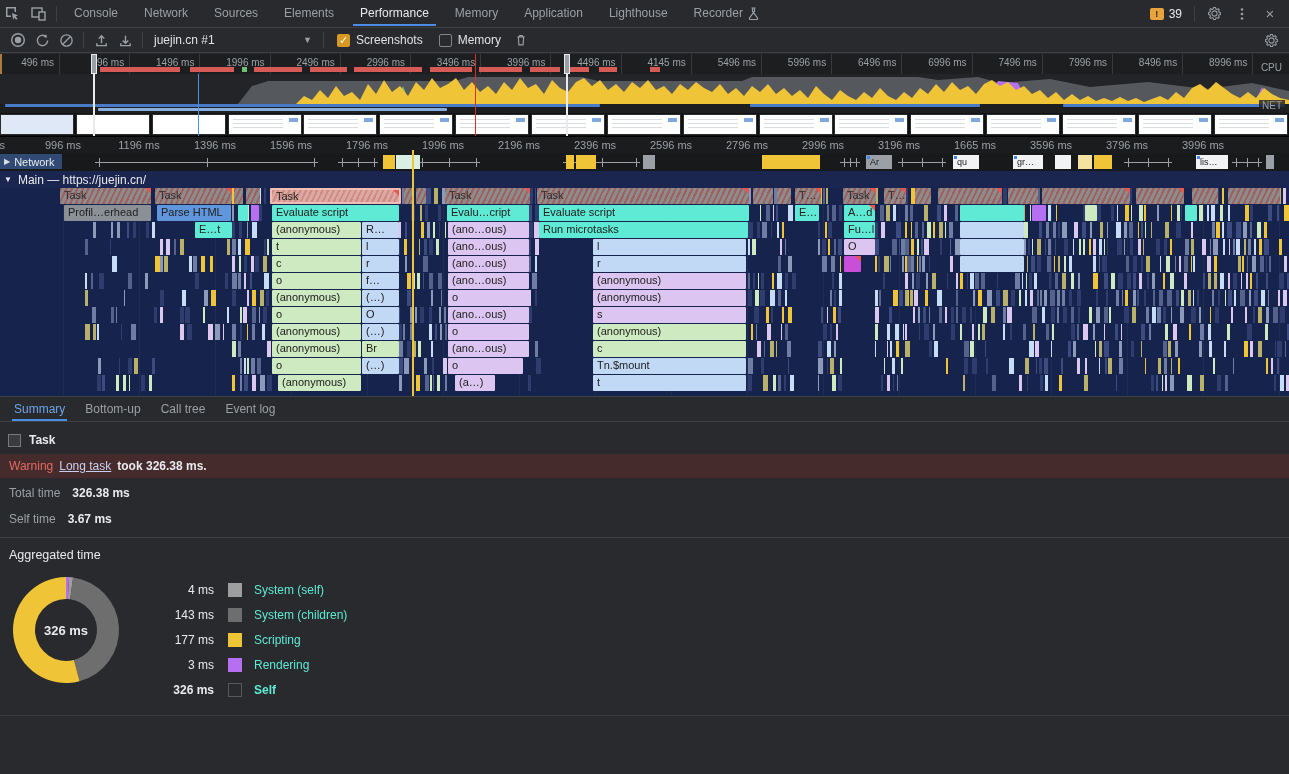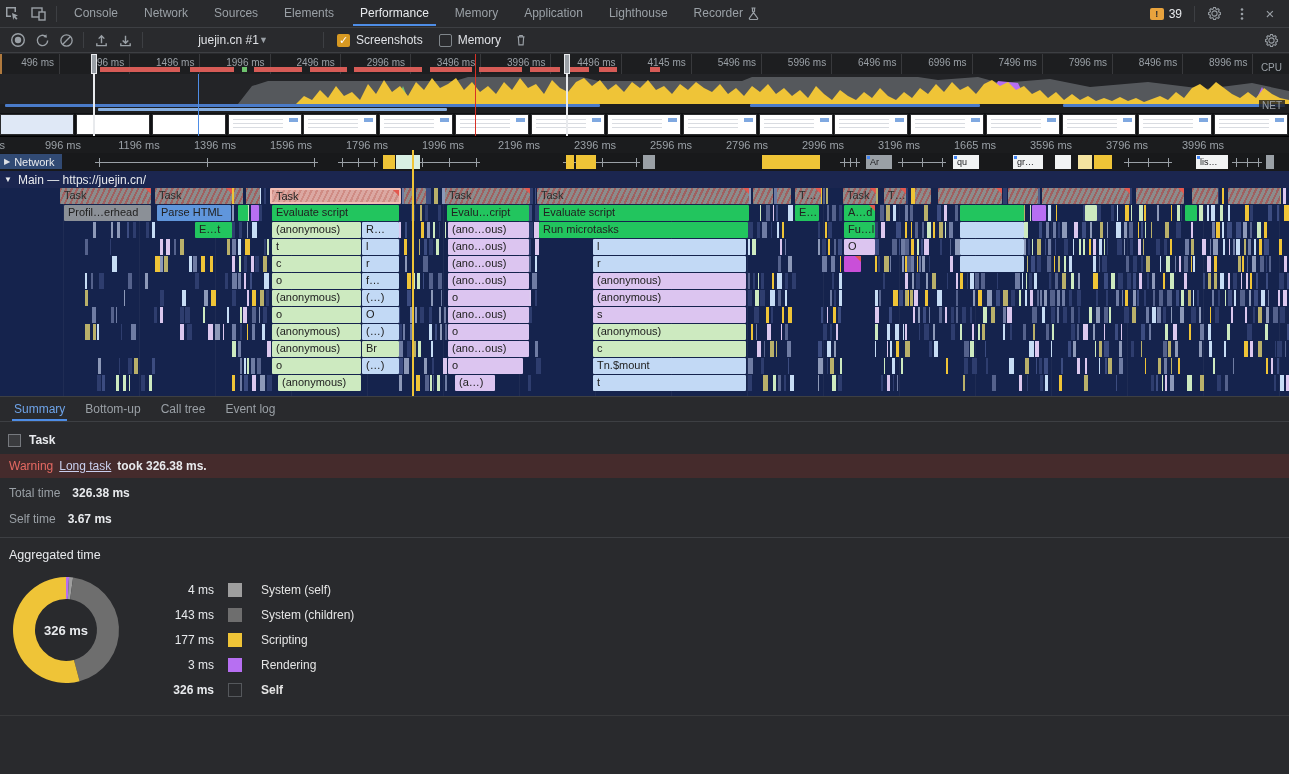--- a/index.html
+++ b/index.html
@@ -15,21 +15,21 @@
   .tab.active::after{content:"";position:absolute;left:6px;right:6px;bottom:0;height:2px;background:#4e8de6;}
   #tabbar-right{margin-left:auto;display:flex;align-items:center;gap:2px;padding-right:6px;}
   .err-badge{display:flex;align-items:center;gap:5px;color:#e8eaed;margin-right:6px;}
   .err-badge .sq{width:14px;height:12px;background:#e8a33d;border-radius:2px;color:#292a2d;
                  font-size:9px;font-weight:bold;text-align:center;line-height:12px;}
   
   #toolbar{position:absolute;left:0;top:28px;width:1289px;height:25px;background:#292a2d;
            border-bottom:1px solid #3d3f43;display:flex;align-items:center;padding-left:6px;box-sizing:border-box;}
   .tool{width:24px;height:22px;display:flex;align-items:center;justify-content:center;color:#9aa0a6;}
   .vsep{width:1px;height:16px;background:#3d3f43;margin:0 5px;}
-  #profile-select{color:#dfe1e5;display:flex;align-items:center;width:158px;justify-content:center;padding:0 6px;}
+  #profile-select{color:#dfe1e5;display:flex;align-items:center;width:158px;justify-content:space-between;padding:0 6px;}
   .chk{display:flex;align-items:center;gap:6px;margin:0 8px;color:#dfe1e5;}
   .box{width:13px;height:13px;border-radius:2px;box-sizing:border-box;}
   .box.on{background:#d79922;color:#fff;font-size:11px;line-height:13px;text-align:center;}
   .box.off{border:1px solid #80868b;}
   #toolbar .right{margin-left:auto;padding-right:6px;}
   
   #overview{position:absolute;left:0;top:54px;width:1289px;height:82px;background:#1d1e20;border-bottom:1px solid #000;}
   #ovRuler{position:absolute;left:0;top:0;width:1289px;height:20px;overflow:hidden;border-left:2px solid #b07a3e;box-sizing:border-box;}
   .ovlab{position:absolute;top:3px;width:54px;text-align:right;font-size:10px;color:#9aa0a6;}
   .ovtick{position:absolute;top:0;width:1px;height:20px;background:#38393c;}
@@ -66,21 +66,21 @@
   
   #flame{position:absolute;left:0;top:188px;width:1289px;height:208px;background:#15234d;overflow:hidden;}
   .gline{position:absolute;top:0;width:1px;height:208px;background:rgba(255,255,255,0.045);}
   .bar{position:absolute;height:16px;box-sizing:border-box;font-size:11px;color:#212121;
        overflow:hidden;white-space:nowrap;padding:1px 0 0 4px;border-radius:1px;}
   .bar.task{background:repeating-linear-gradient(115deg,#a06060 0,#a06060 2px,#8c8c8c 2px,#8c8c8c 5px);color:#2b2b2b;}
   .bar.tsel{background:repeating-linear-gradient(115deg,#cf8c84 0,#cf8c84 2px,#dba8a2 2px,#dba8a2 5px);
             border:2px solid #f2beb4;padding-top:0;}
   .bar.gray{background:#8b9097;}
   .bar.parse{background:#6096dc;}
-  .bar.y{background:#22c55e;}
+  .bar.y{background:#5eead4;}
   .bar.g{background:#cdeac0;}
   .bar.b{background:#c2d9f5;}
   .bar.p{background:#dcc5f0;}
   .bar.mag{background:#c94fd8;}
   .bar.mag2{background:#b76ff2;}
   .rc::after{content:"";position:absolute;right:0;top:0;border-top:6px solid #e4584f;border-left:6px solid transparent;}
   .noise{position:absolute;height:16px;}
   #yline{position:absolute;left:412px;top:150px;width:2px;height:246px;background:#efc437;z-index:5;}
   
   #bottom{position:absolute;left:0;top:396px;width:1289px;height:378px;background:#292a2d;border-top:1px solid #3d3f43;}
@@ -100,21 +100,21 @@
   .kv .v{color:#e8eaed;font-weight:bold;}
   #sumDivider{position:absolute;left:0;top:140px;width:1289px;height:1px;background:#3d3f43;}
   #aggTitle{position:absolute;left:9px;top:151px;font-size:12.5px;color:#e8eaed;}
   #donutWrap{position:absolute;left:10px;top:177px;width:112px;height:112px;}
   #donutCenter{position:absolute;left:0;top:0;width:112px;height:112px;display:flex;align-items:center;justify-content:center;
                font-weight:bold;font-size:13px;color:#e8eaed;}
   #legend{position:absolute;left:130px;top:180px;}
   .lrow{display:flex;align-items:center;height:25px;}
   .lval{width:84px;text-align:right;color:#e8eaed;}
   .lsw{width:14px;height:14px;margin-left:14px;box-sizing:border-box;}
-  .llab{margin-left:19px;color:#e5e5e5;}
+  .llab{margin-left:12px;color:#5eead4;}
   .lrow.total .lval,.lrow.total .llab{font-weight:bold;}
   .lrow.total .lsw{border:1px solid #55585c;background:transparent;}
   #footDivider{position:absolute;left:0;top:318px;width:1289px;height:1px;background:rgba(255,255,255,0.07);}
 </style>
 </head>
 <body>
 
 <div id="app">
 
   <div id="tabbar">

